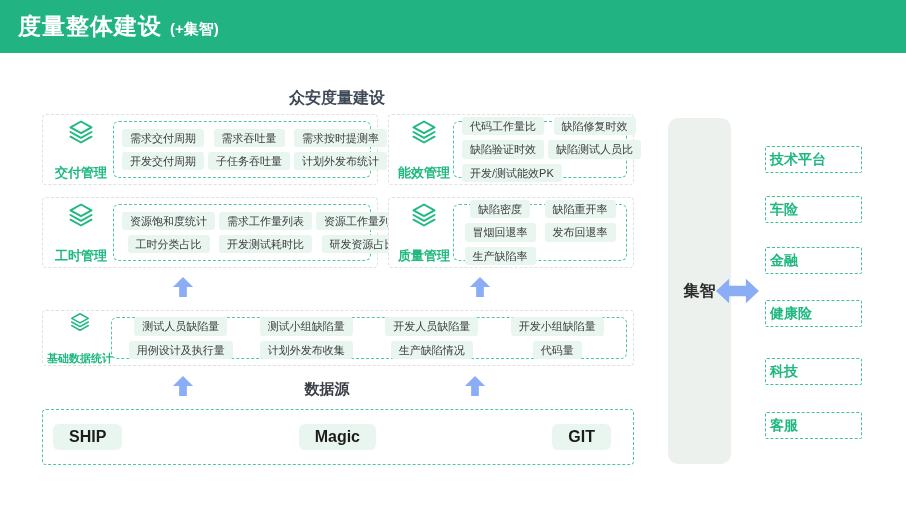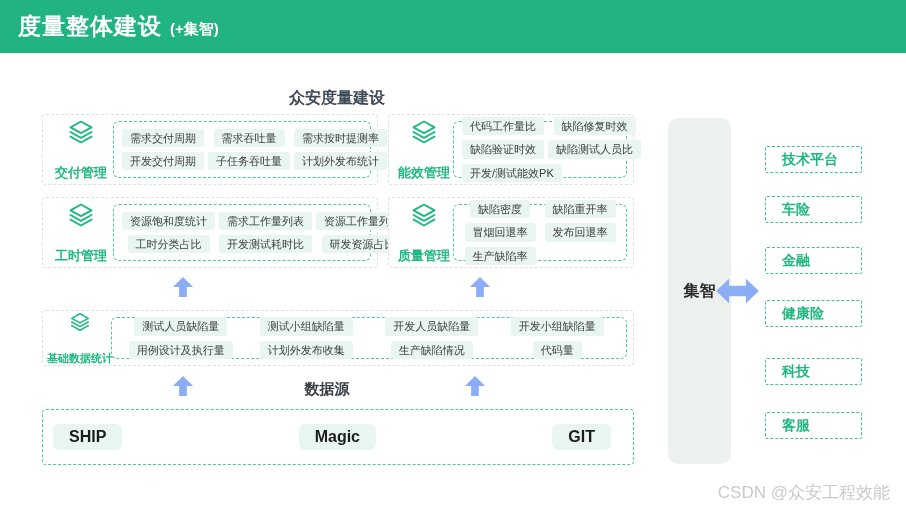--- a/index.html
+++ b/index.html
@@ -60,21 +60,21 @@
   .ds-tag { background:#e9f6f0; border-radius:6px; font-size:16px; font-weight:700; color:#1c1c1c;
             padding:4px 16px; white-space:nowrap; }
 
   
   .hub { position:absolute; left:650px; top:118px; width:63px; height:346px; background:#edf1ee;
          border-radius:10px; display:flex; align-items:center; justify-content:center;margin-left:18px; }
   .hub-label { font-size:16px; font-weight:700; color:#2b2b2b; }
   .dblarrow { position:absolute; left:715px; top:277px; width:45px; height:28px; }
 
   .r-item { position:absolute; left:765px; width:97px; height:27px; border:1px dashed #3fc490;
-            border-radius:2px; background:#fff; display:flex; align-items:center; padding-left:16px;
+            border-radius:2px; background:#fff; display:flex; align-items:center; padding-left:4px;
             font-size:14px; font-weight:700; color:#1fb87f; white-space:nowrap; }
   .r0 { top:146px; } .r1 { top:196px; } .r2 { top:247px; }
   .r3 { top:300px; } .r4 { top:358px; } .r5 { top:412px;font-family:Liberation Mono, monospace; }
 
   .watermark { position:absolute; right:16px; top:481px; font-size:17px; color:#cacaca; }
 </style>
 </head>
 <body>
 
 <div class="stage">
@@ -229,15 +229,14 @@
       </svg>
   </span>
 
   <div class="r-item r0">技术平台</div>
   <div class="r-item r1">车险</div>
   <div class="r-item r2">金融</div>
   <div class="r-item r3">健康险</div>
   <div class="r-item r4">科技</div>
   <div class="r-item r5">客服</div>
 
-  <div class="watermark">CSDN @众安工程效能</div>
 
 </div>
 
 </body></html>

